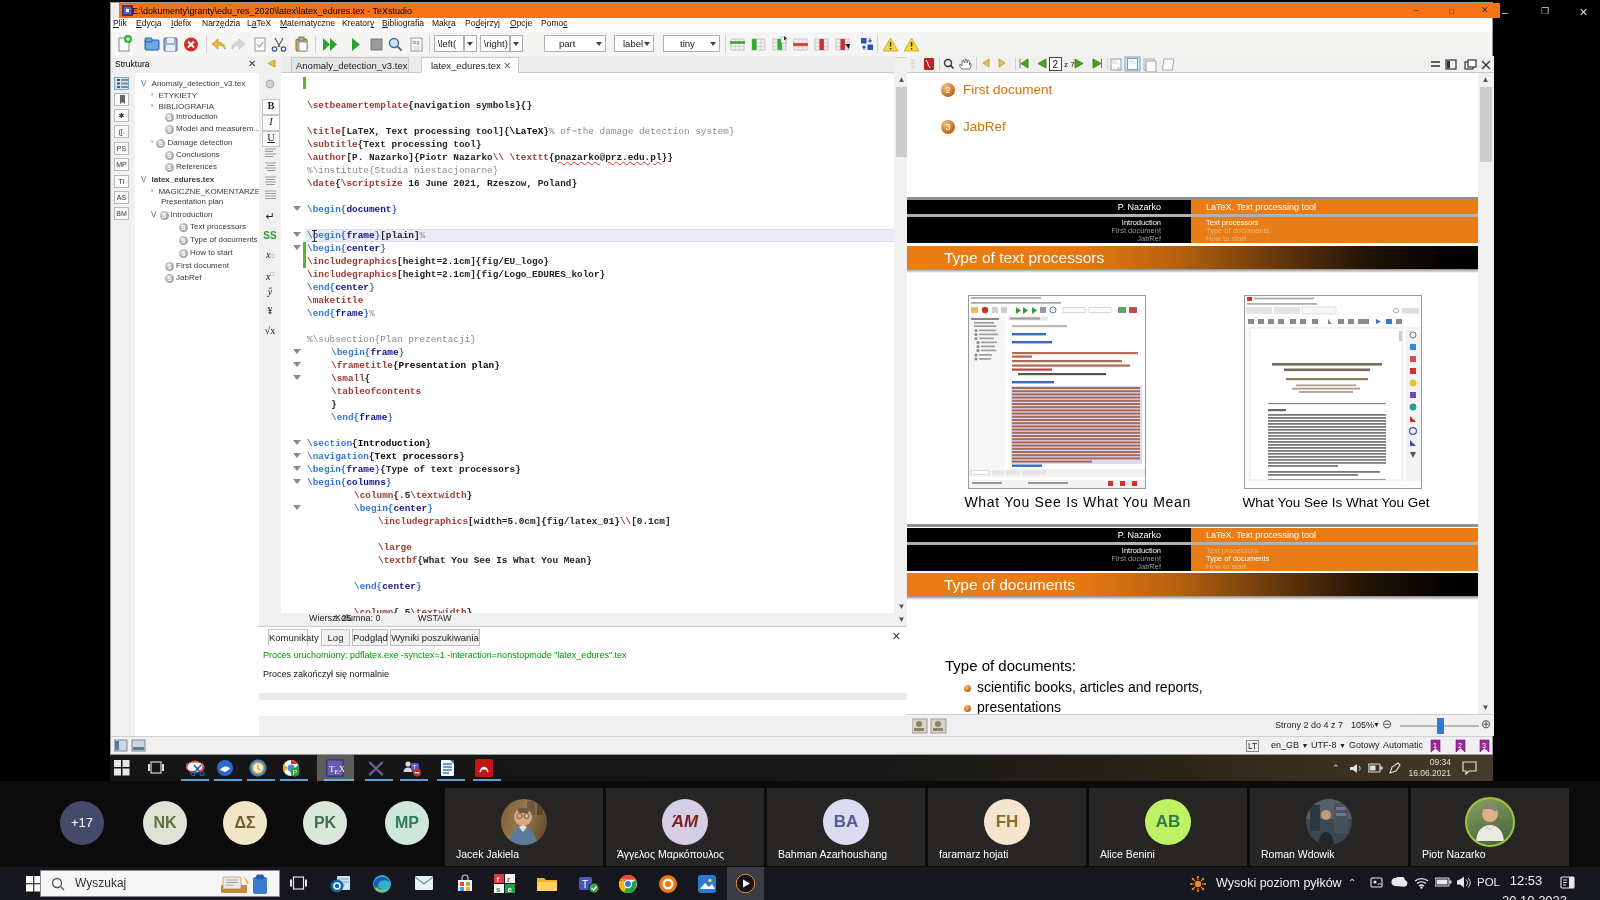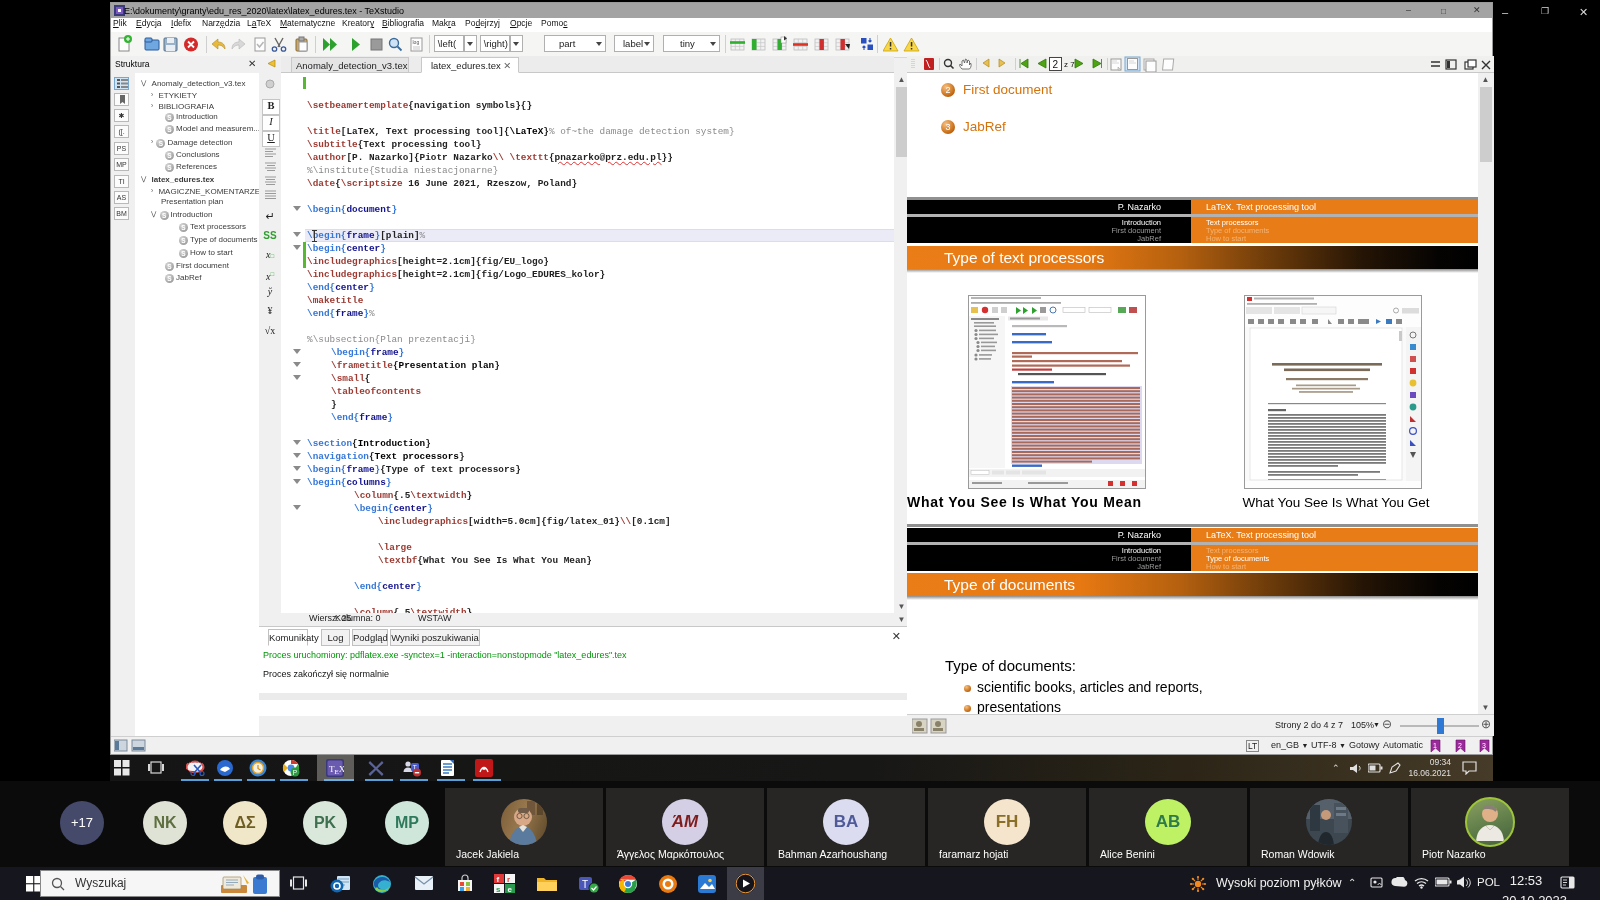--- a/index.html
+++ b/index.html
@@ -1,21 +1,21 @@
 <!DOCTYPE html>
 <html><head>
 <meta charset="utf-8">
 <style>
   html,body{margin:0;padding:0;background:#000;}
   #scene{position:relative;width:1600px;height:900px;background:#000;overflow:hidden;
     font-family:"Liberation Sans",sans-serif;}
   .abs{position:absolute;}
   
   #txs{left:110px;top:2px;width:1383px;height:753px;background:#f0f0f0;border:1px solid #9a9a9a;box-sizing:border-box;}
-  #titlebar{left:0;top:0;width:100%;height:15px;background:#a3a3a3;font-size:9px;color:#000;}
+  #titlebar{left:8px;top:0;width:100%;height:15px;background:#f97316;font-size:9px;color:#000;}
   #menubar{left:0;top:15px;width:100%;height:14px;background:#ffffff;font-size:8.5px;color:#111;}
   .mitem{position:absolute;top:0px;}
   #toolbar{left:0;top:29px;width:100%;height:26px;background:#f5f5f4;border-bottom:1px solid #d8d8d8;box-sizing:border-box;}
   .tsep{position:absolute;top:3px;width:1px;height:18px;background:#cfcfcf;}
   .combo{position:absolute;top:3px;height:17px;background:#fff;border:1px solid #b0b0b0;box-sizing:border-box;font-size:9.5px;color:#222;line-height:15px;}
   .combo .arr{position:absolute;right:3px;top:6px;width:0;height:0;border-left:3px solid transparent;border-right:3px solid transparent;border-top:4px solid #444;}
   
   #structpanel{left:0;top:53px;width:148px;height:680px;background:#f0f0f0;}
   #structtree{position:absolute;left:24px;top:17px;width:124px;height:663px;background:#ffffff;font-size:8px;color:#3a3a3a;overflow:hidden;}
   .sicon{display:inline-block;width:9px;height:9px;border-radius:50%;background:radial-gradient(circle at 35% 30%,#d8d8d8,#8a8a8a);color:#fff;font-size:6.5px;font-weight:bold;text-align:center;line-height:9px;vertical-align:-1px;margin-right:2px;}
@@ -608,21 +608,21 @@
             <circle cx="169" cy="88" r="3.4" fill="#e8c030"></circle>
             <rect x="166" y="97" width="6" height="6" fill="#6a4ac0"></rect>
             <circle cx="169" cy="112" r="3.4" fill="#2a9a8a"></circle>
             <path d="M166 121l6 6h-6z" fill="#c03030"></path>
             <circle cx="169" cy="136" r="3.4" fill="none" stroke="#3a50c0" stroke-width="1.2"></circle>
             <path d="M166 145l6 6h-6z" fill="#3a50c0"></path>
             <path d="M166 157l3 6 3-6z" fill="#555"></path>
           </g>
           <rect x="155" y="36" width="3" height="10" fill="#c9c9c9"></rect>
         </svg>
-        <div style="position:absolute;left:0px;top:294px;width:284px;font-size:14px;font-weight:bold;color:#000;text-align:left;letter-spacing:0.7px;">What You See Is What You Mean</div>
+        <div style="position:absolute;left:0px;top:294px;width:284px;font-size:14px;font-weight:normal;color:#000;text-align:right;letter-spacing:0.7px;">What You See Is What You Mean</div>
         <div style="position:absolute;left:287px;top:295px;width:284px;font-size:13.5px;color:#000;text-align:center;">What You See Is What You Get</div>
       </div>
 
       <div style="position:absolute;left:0;top:454px;width:571px;height:187px;background:#fff;">
         <div style="position:absolute;left:0;top:1px;width:284px;height:14px;background:#000;">
           <div style="position:absolute;right:30px;top:2px;font-size:9px;color:#fff;">P. Nazarko</div>
         </div>
         <div style="position:absolute;left:284px;top:1px;width:287px;height:14px;" class="orange">
           <div style="position:absolute;left:15px;top:2px;font-size:9px;color:#fff;">LaTeX. Text processing tool</div>
         </div>

